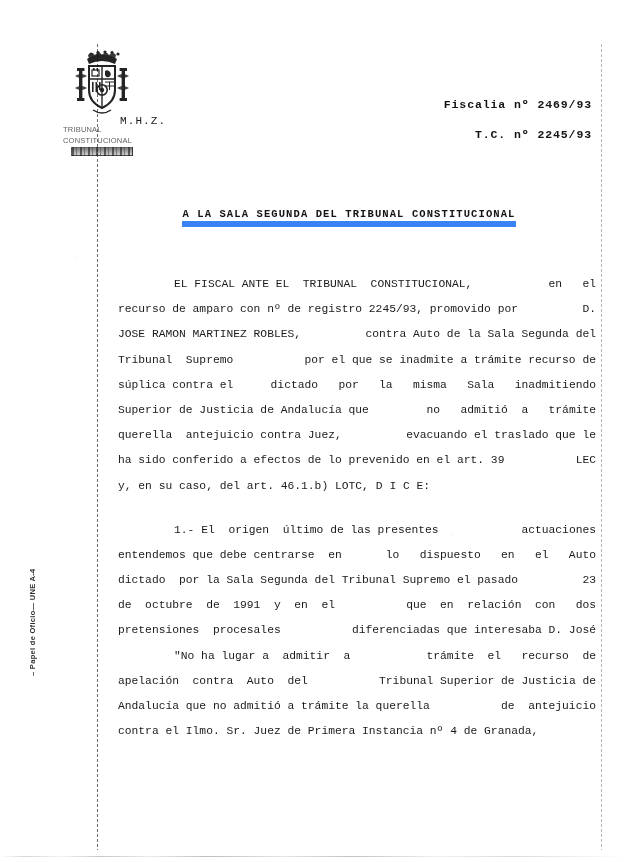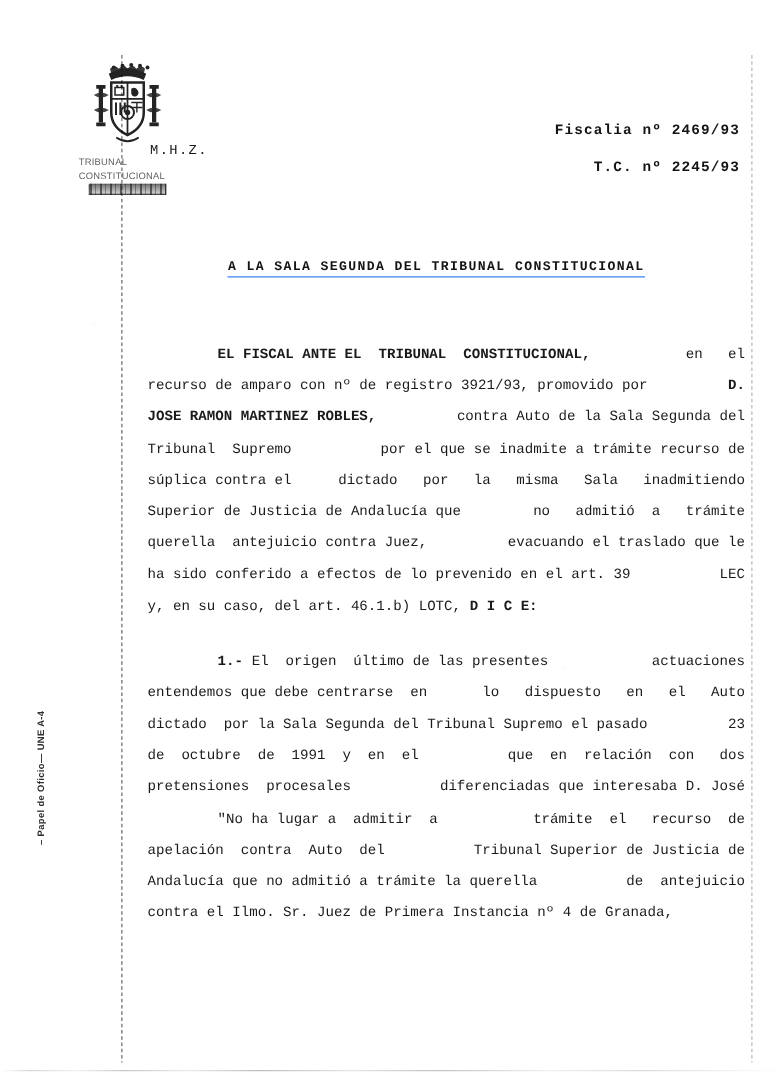--- a/index.html
+++ b/index.html
@@ -140,21 +140,21 @@
     position: absolute;
     left: 97px;
     top: 208px;
     width: 504px;
     text-align: center;
     font-size: 10.5px;
     font-weight: bold;
     letter-spacing: 1.1px;
     color: #141414;
   }
-  .doc-title span { border-bottom: 1px solid #3b82f6; padding-bottom: 1px; }
+  .doc-title span { border-bottom: 6px solid #3b82f6; padding-bottom: 1px; }
 
   .body {
     position: absolute;
     left: 118px;
     top: 272px;
     width: 478px;
     font-size: 11.3px;
     color: #1a1a1a;
   }
   .para { margin: 0 0 0 0; }
@@ -166,21 +166,21 @@
     line-height: 25.2px;
     white-space: pre;
     letter-spacing: 0px;
   }
   .line.justify {
     display: flex;
     justify-content: space-between;
     white-space: normal;
   }
   .line.justify > span { white-space: pre; }
-  .b { font-weight: bold; }
+  .b { font-weight: normal; }
 
   .vertical-note {
     position: absolute;
     left: 12px;
     top: 676px;
     width: 130px;
     transform: rotate(-90deg);
     transform-origin: left top;
     margin-left: 16px;
     font-family: "Liberation Sans", sans-serif;
@@ -266,21 +266,21 @@
   </div>
 
   <div class="body">
 
     <div class="para">
       <span class="line justify">
         <span class="b" style="margin-left:56px">EL FISCAL ANTE EL  TRIBUNAL  CONSTITUCIONAL,</span>
         <span>en   el</span>
       </span>
       <span class="line justify">
-        <span>recurso de amparo con nº de registro 3921/93, promovido por</span>
+        <span>recurso de amparo con nº de registro 2245/93, promovido por</span>
         <span class="b">D.</span>
       </span>
       <span class="line justify">
         <span class="b">JOSE RAMON MARTINEZ ROBLES,</span>
         <span>contra Auto de la Sala Segunda del</span>
       </span>
       <span class="line justify">
         <span>Tribunal  Supremo</span>
         <span>por el que se inadmite a trámite recurso de</span>
       </span>

